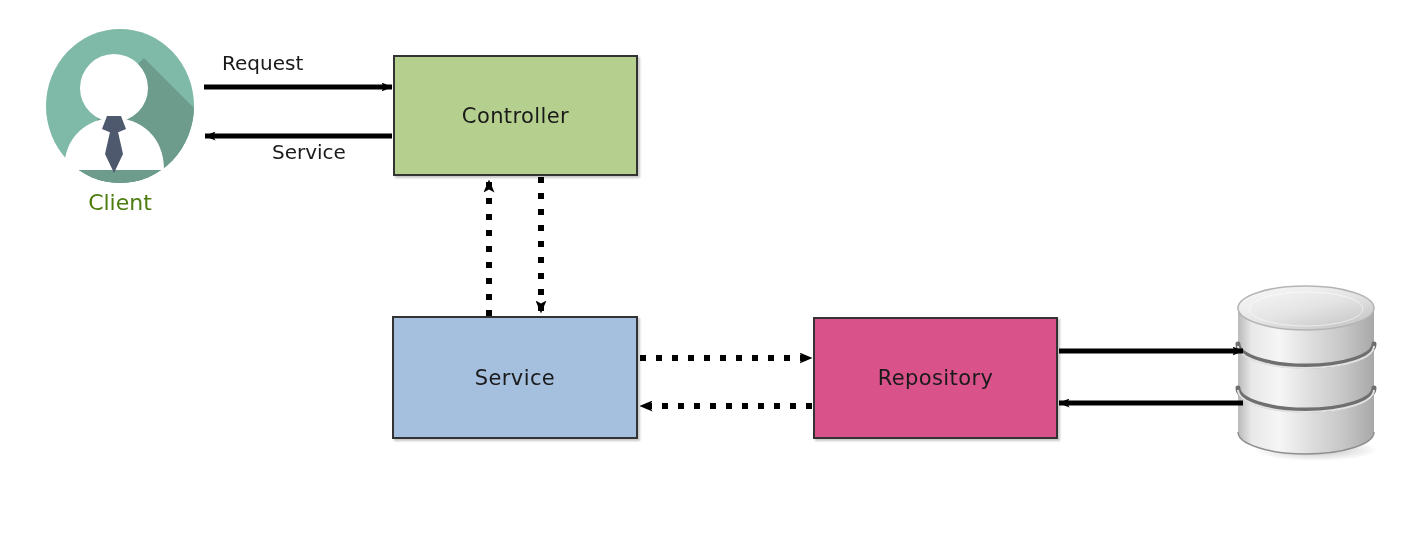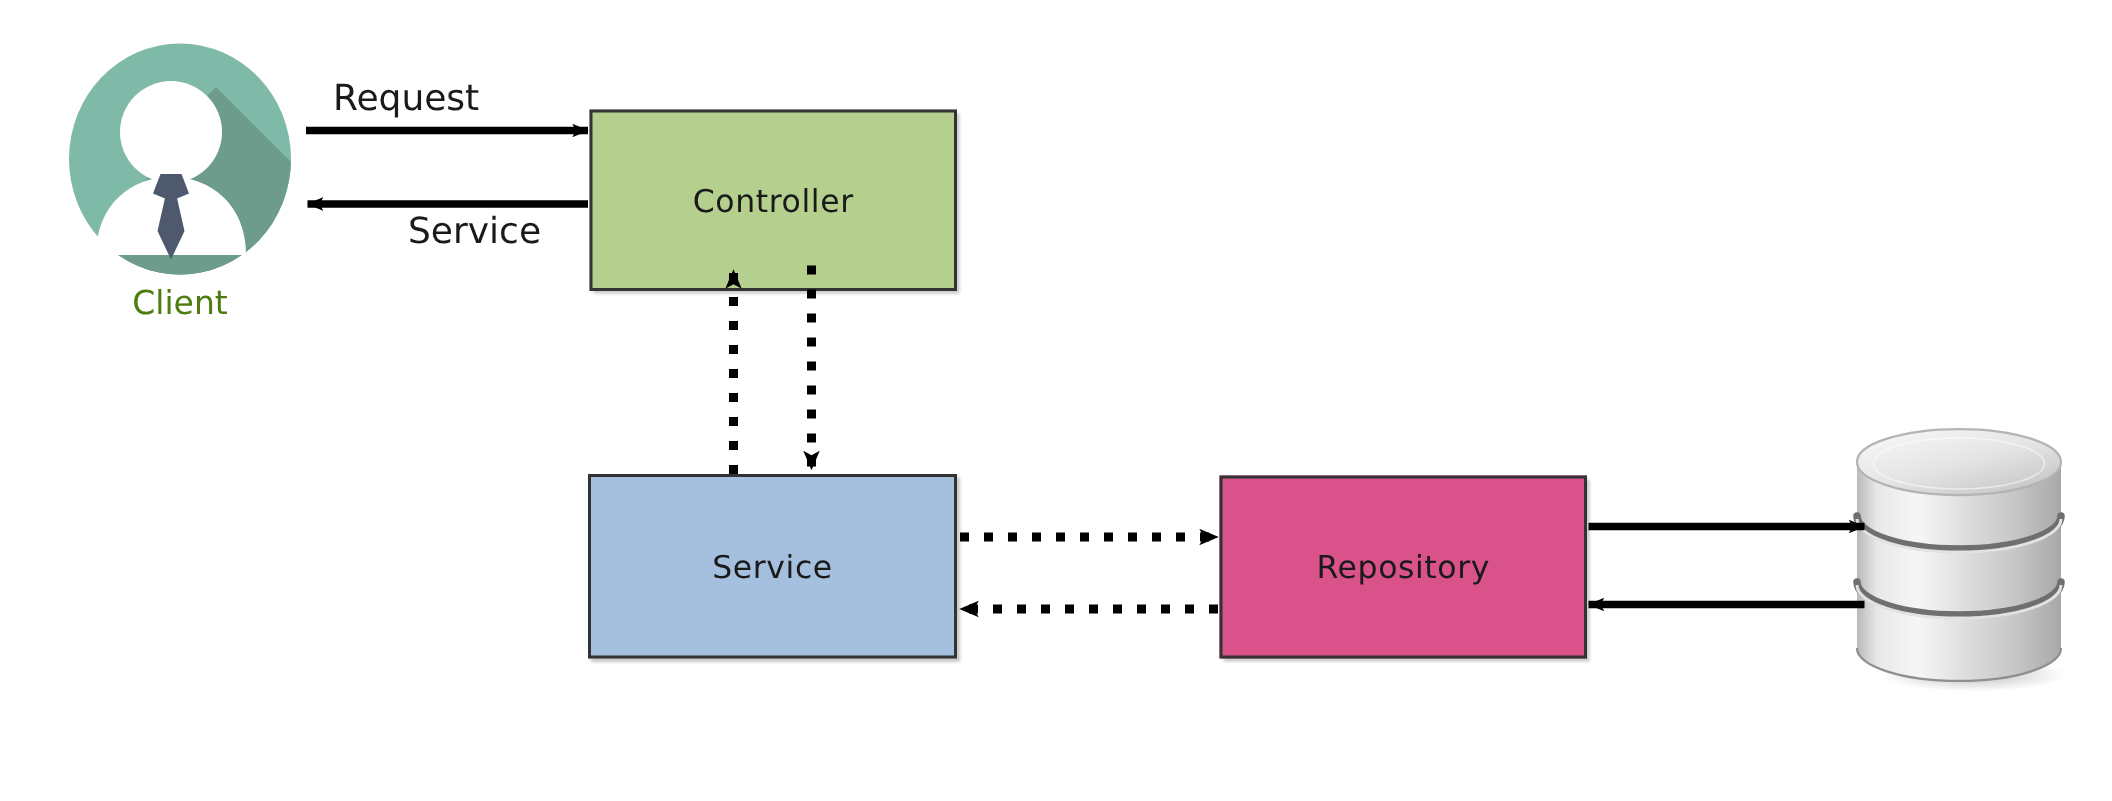--- a/index.html
+++ b/index.html
@@ -82,21 +82,21 @@
     position: absolute;
     left: 1228px;
     top: 282px;
     width: 172px;
     height: 180px;
   }
 
   
   .edge-label {
     position: absolute;
-    font-size: 24px;
+    font-size: 20px;
     color: #1a1a1a;
     white-space: nowrap;
     font-family: "DejaVu Sans", "Liberation Sans", sans-serif;
   }
   #edge-label-request  { left: 222px; top: 51px; }
   #edge-label-response { left: 272px; top: 140px; }
 
   .svg-layer {
     position: absolute;
     left: 0; top: 0;
@@ -130,21 +130,21 @@
       <path d="M 20 142 C 20 108, 44 90, 70 90 C 96 90, 120 108, 120 142 Z" fill="#ffffff"></path>
 
       <path d="M 57 92 L 70 104 L 83 92 L 70 88 Z" fill="#ffffff"></path>
 
       <polygon points="63,88 77,88 82,101 70,106 58,101" fill="#4e596e"></polygon>
       <polygon points="66,104 74,104 79,126 70,145 61,126" fill="#4e596e"></polygon>
     </svg>
     <div id="client-caption">Client</div>
   </div>
 
-  <div id="node-controller" class="node-box" style="background:#b5cf8e;margin-top:18px;">
+  <div id="node-controller" class="node-box" style="background:#b5cf8e;">
     <span class="node-label">Controller</span>
   </div>
 
   <div id="node-service" class="node-box" style="background:#a5c0de;">
     <span class="node-label">Service</span>
   </div>
 
   <div id="node-repository" class="node-box" style="background:#d9528a;">
     <span class="node-label">Repository</span>
   </div>

